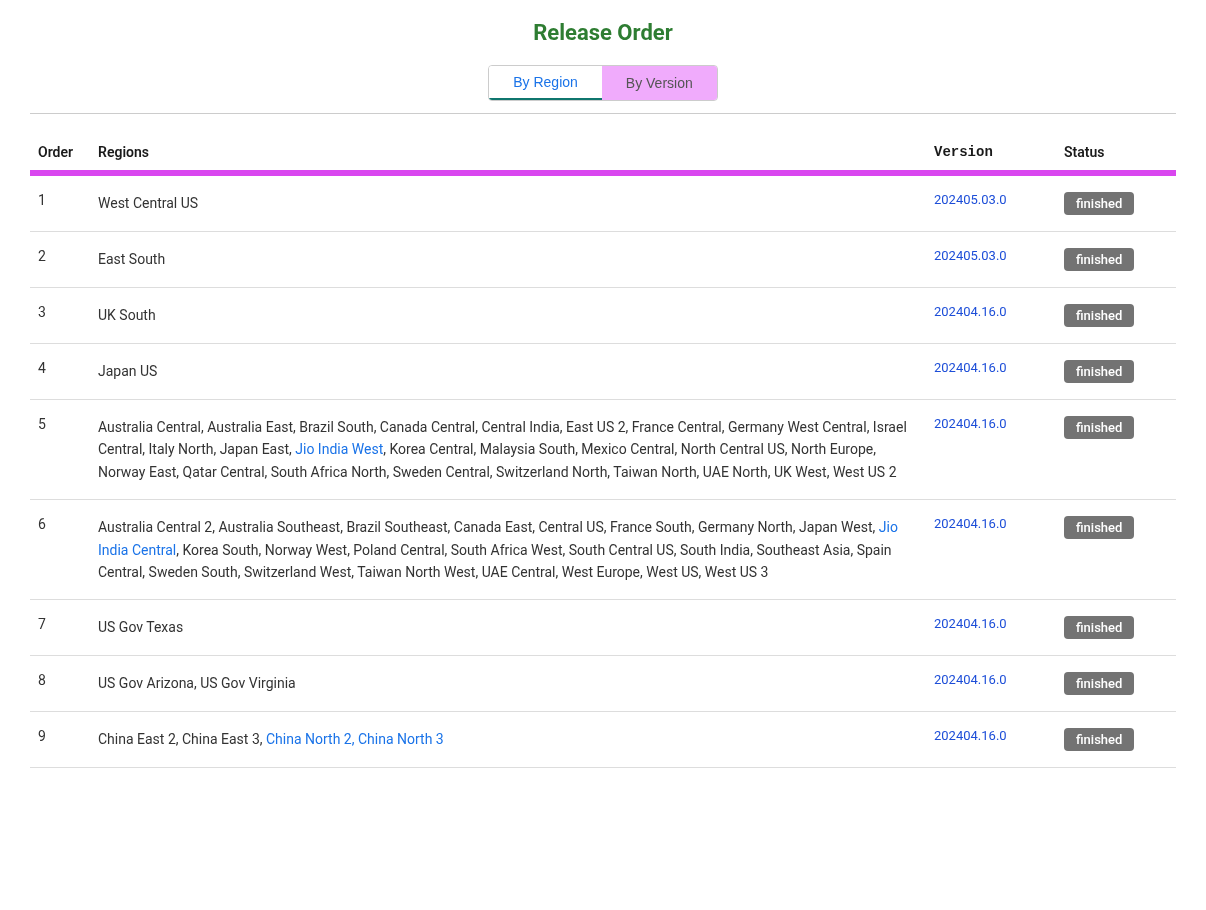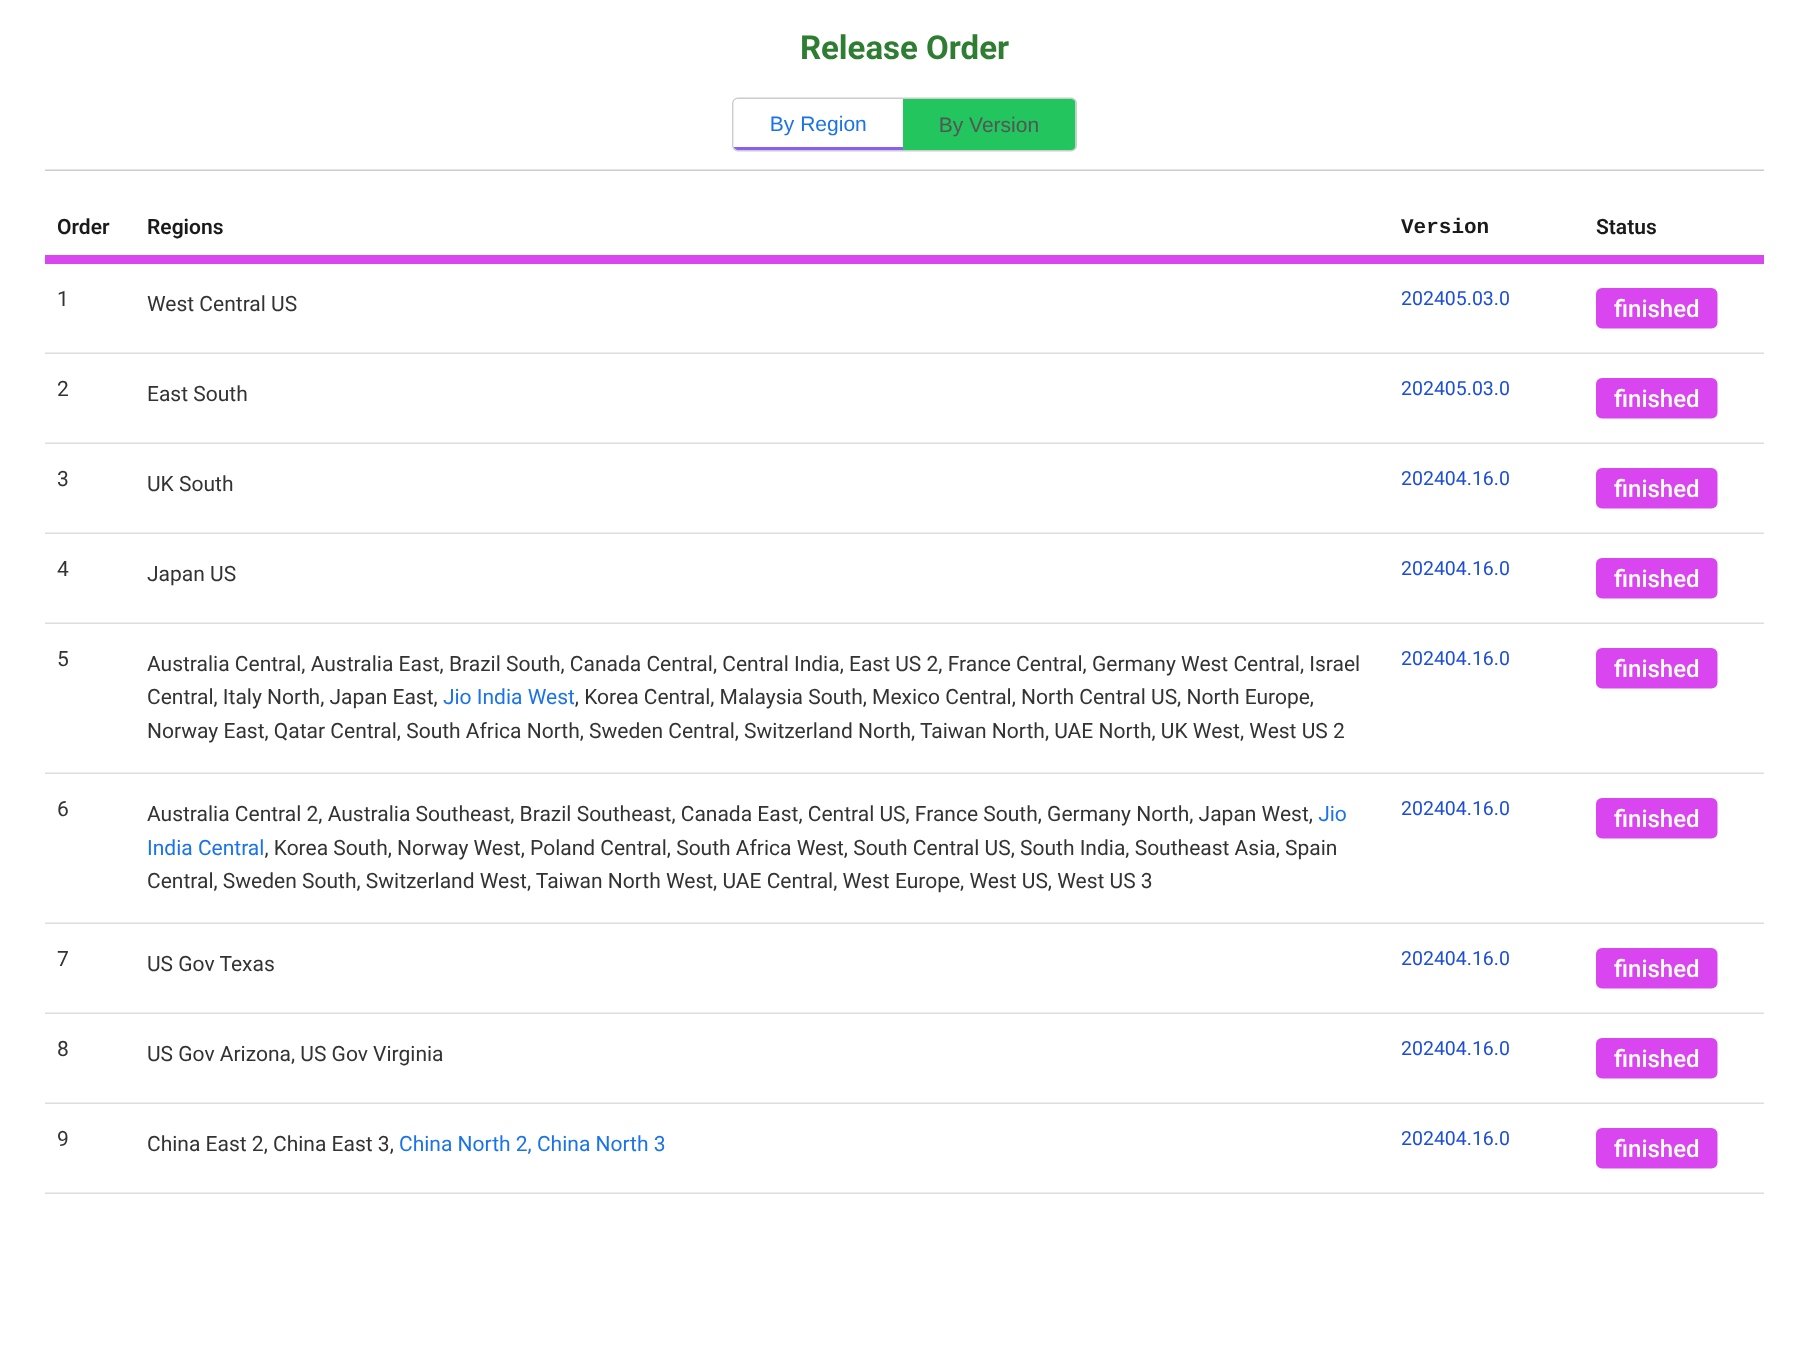--- a/index.html
+++ b/index.html
@@ -25,28 +25,28 @@
     .tabs {
       display: flex;
       border: 1px solid #ccc;
       border-radius: 4px;
       overflow: hidden;
     }
     .tab {
       padding: 8px 24px;
       cursor: pointer;
       font-size: 14px;
-      background: #22c55e;
+      background: #f0abfc;
       border: none;
       color: #333;
     }
     .tab.active {
       background: #fff;
       font-weight: 500;
-      border-bottom: 2px solid #8b5cf6;
+      border-bottom: 2px solid #0f766e;
       color: #1a73e8;
     }
     .tab:not(.active) {
       color: #555;
     }
     .divider {
       border: none;
       border-top: 1px solid #ccc;
       margin: 12px 0 20px 0;
     }
@@ -76,25 +76,25 @@
       color: #333;
       font-size: 14px;
     }
     tbody tr td.col-version {
       color: #1d4ed8;
       font-size: 13px;
       margin-top: 32px;
     }
     .status-badge {
       display: inline-block;
-      background: #d946ef;
+      background: #737373;
       color: #fff;
       border-radius: 4px;
       padding: 4px 12px;
-      font-size: 16px;
+      font-size: 13px;
       font-weight: 500;
     }
     .region-text {
       color: #333;
       line-height: 1.6;
     }
     .region-text .highlight {
       color: #1a73e8;
     }
   </style>

